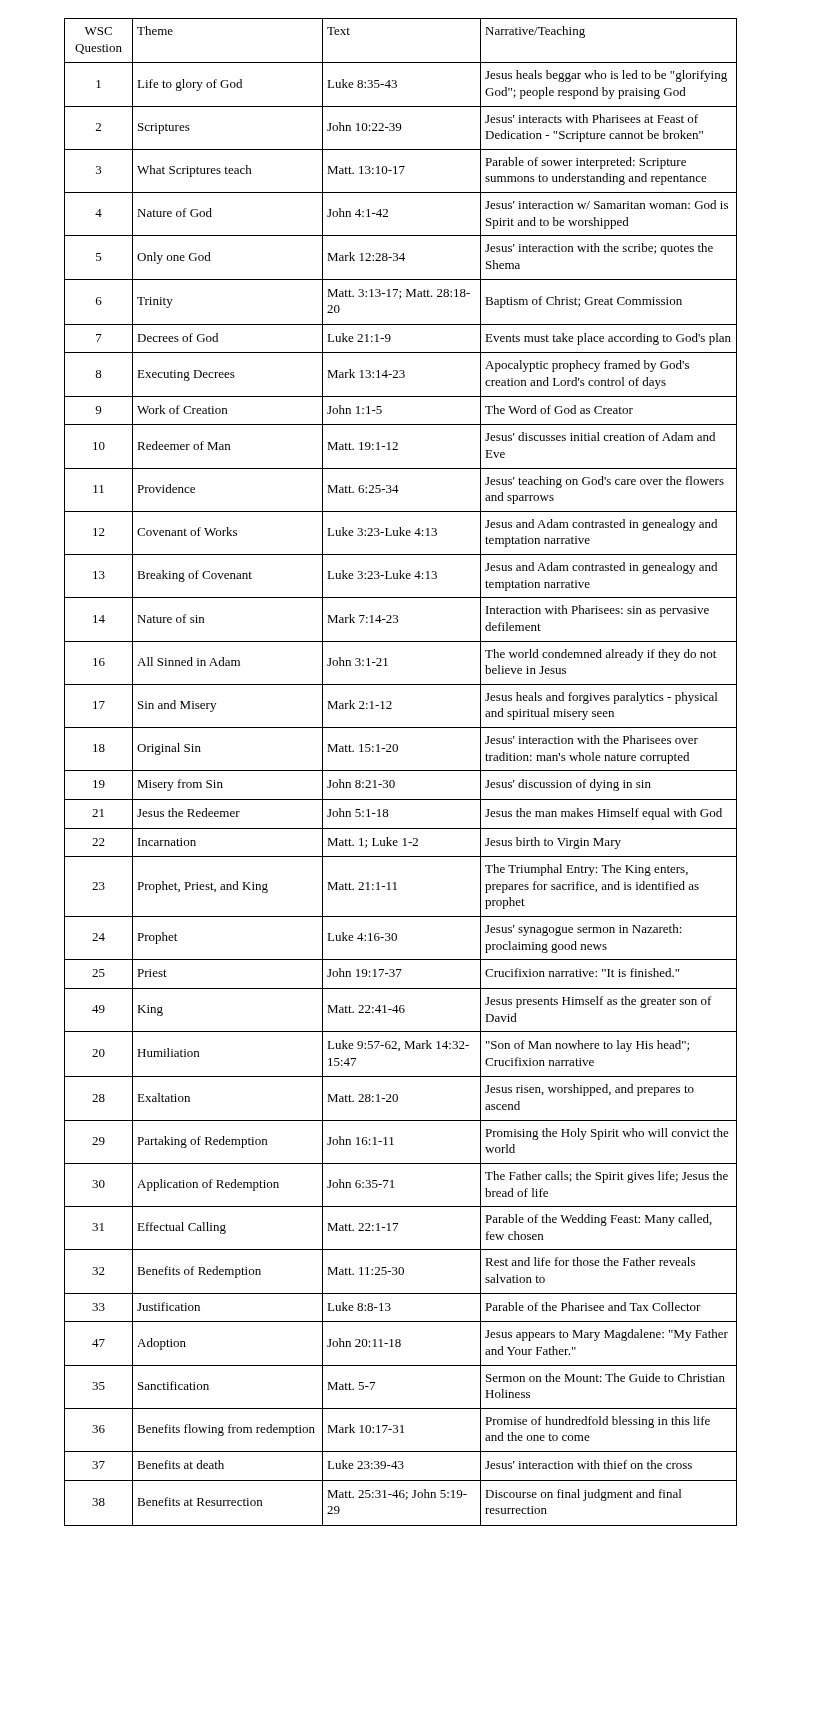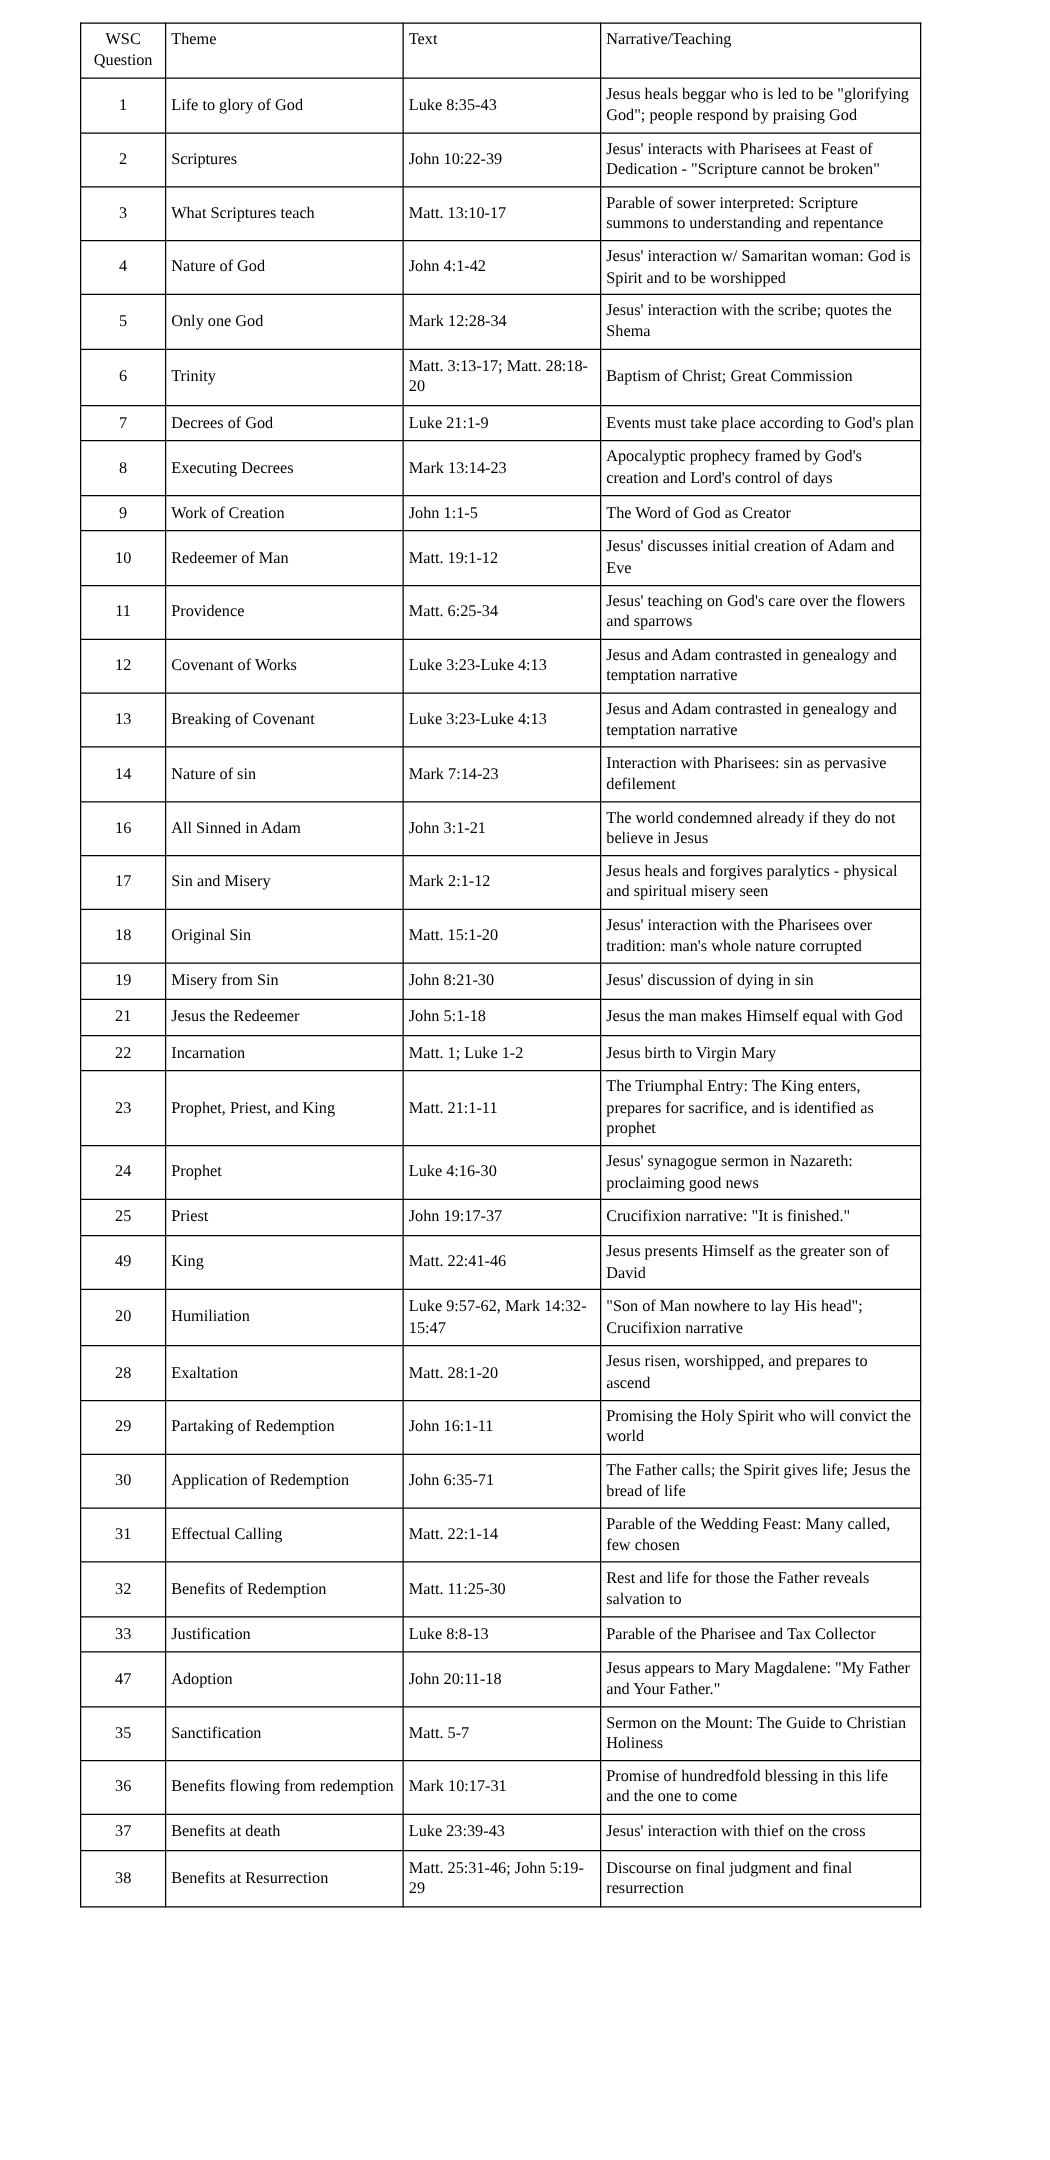--- a/index.html
+++ b/index.html
@@ -229,21 +229,21 @@
         </tr>
         <tr>
           <td class="cell-q">30</td>
           <td class="cell-theme">Application of Redemption</td>
           <td class="cell-text">John 6:35-71</td>
           <td class="cell-narr">The Father calls; the Spirit gives life; Jesus the bread of life</td>
         </tr>
         <tr>
           <td class="cell-q">31</td>
           <td class="cell-theme">Effectual Calling</td>
-          <td class="cell-text">Matt. 22:1-14</td>
+          <td class="cell-text">Matt. 22:1-17</td>
           <td class="cell-narr">Parable of the Wedding Feast: Many called, few chosen</td>
         </tr>
         <tr>
           <td class="cell-q">32</td>
           <td class="cell-theme">Benefits of Redemption</td>
           <td class="cell-text">Matt. 11:25-30</td>
           <td class="cell-narr">Rest and life for those the Father reveals salvation to</td>
         </tr>
         <tr>
           <td class="cell-q">33</td>

